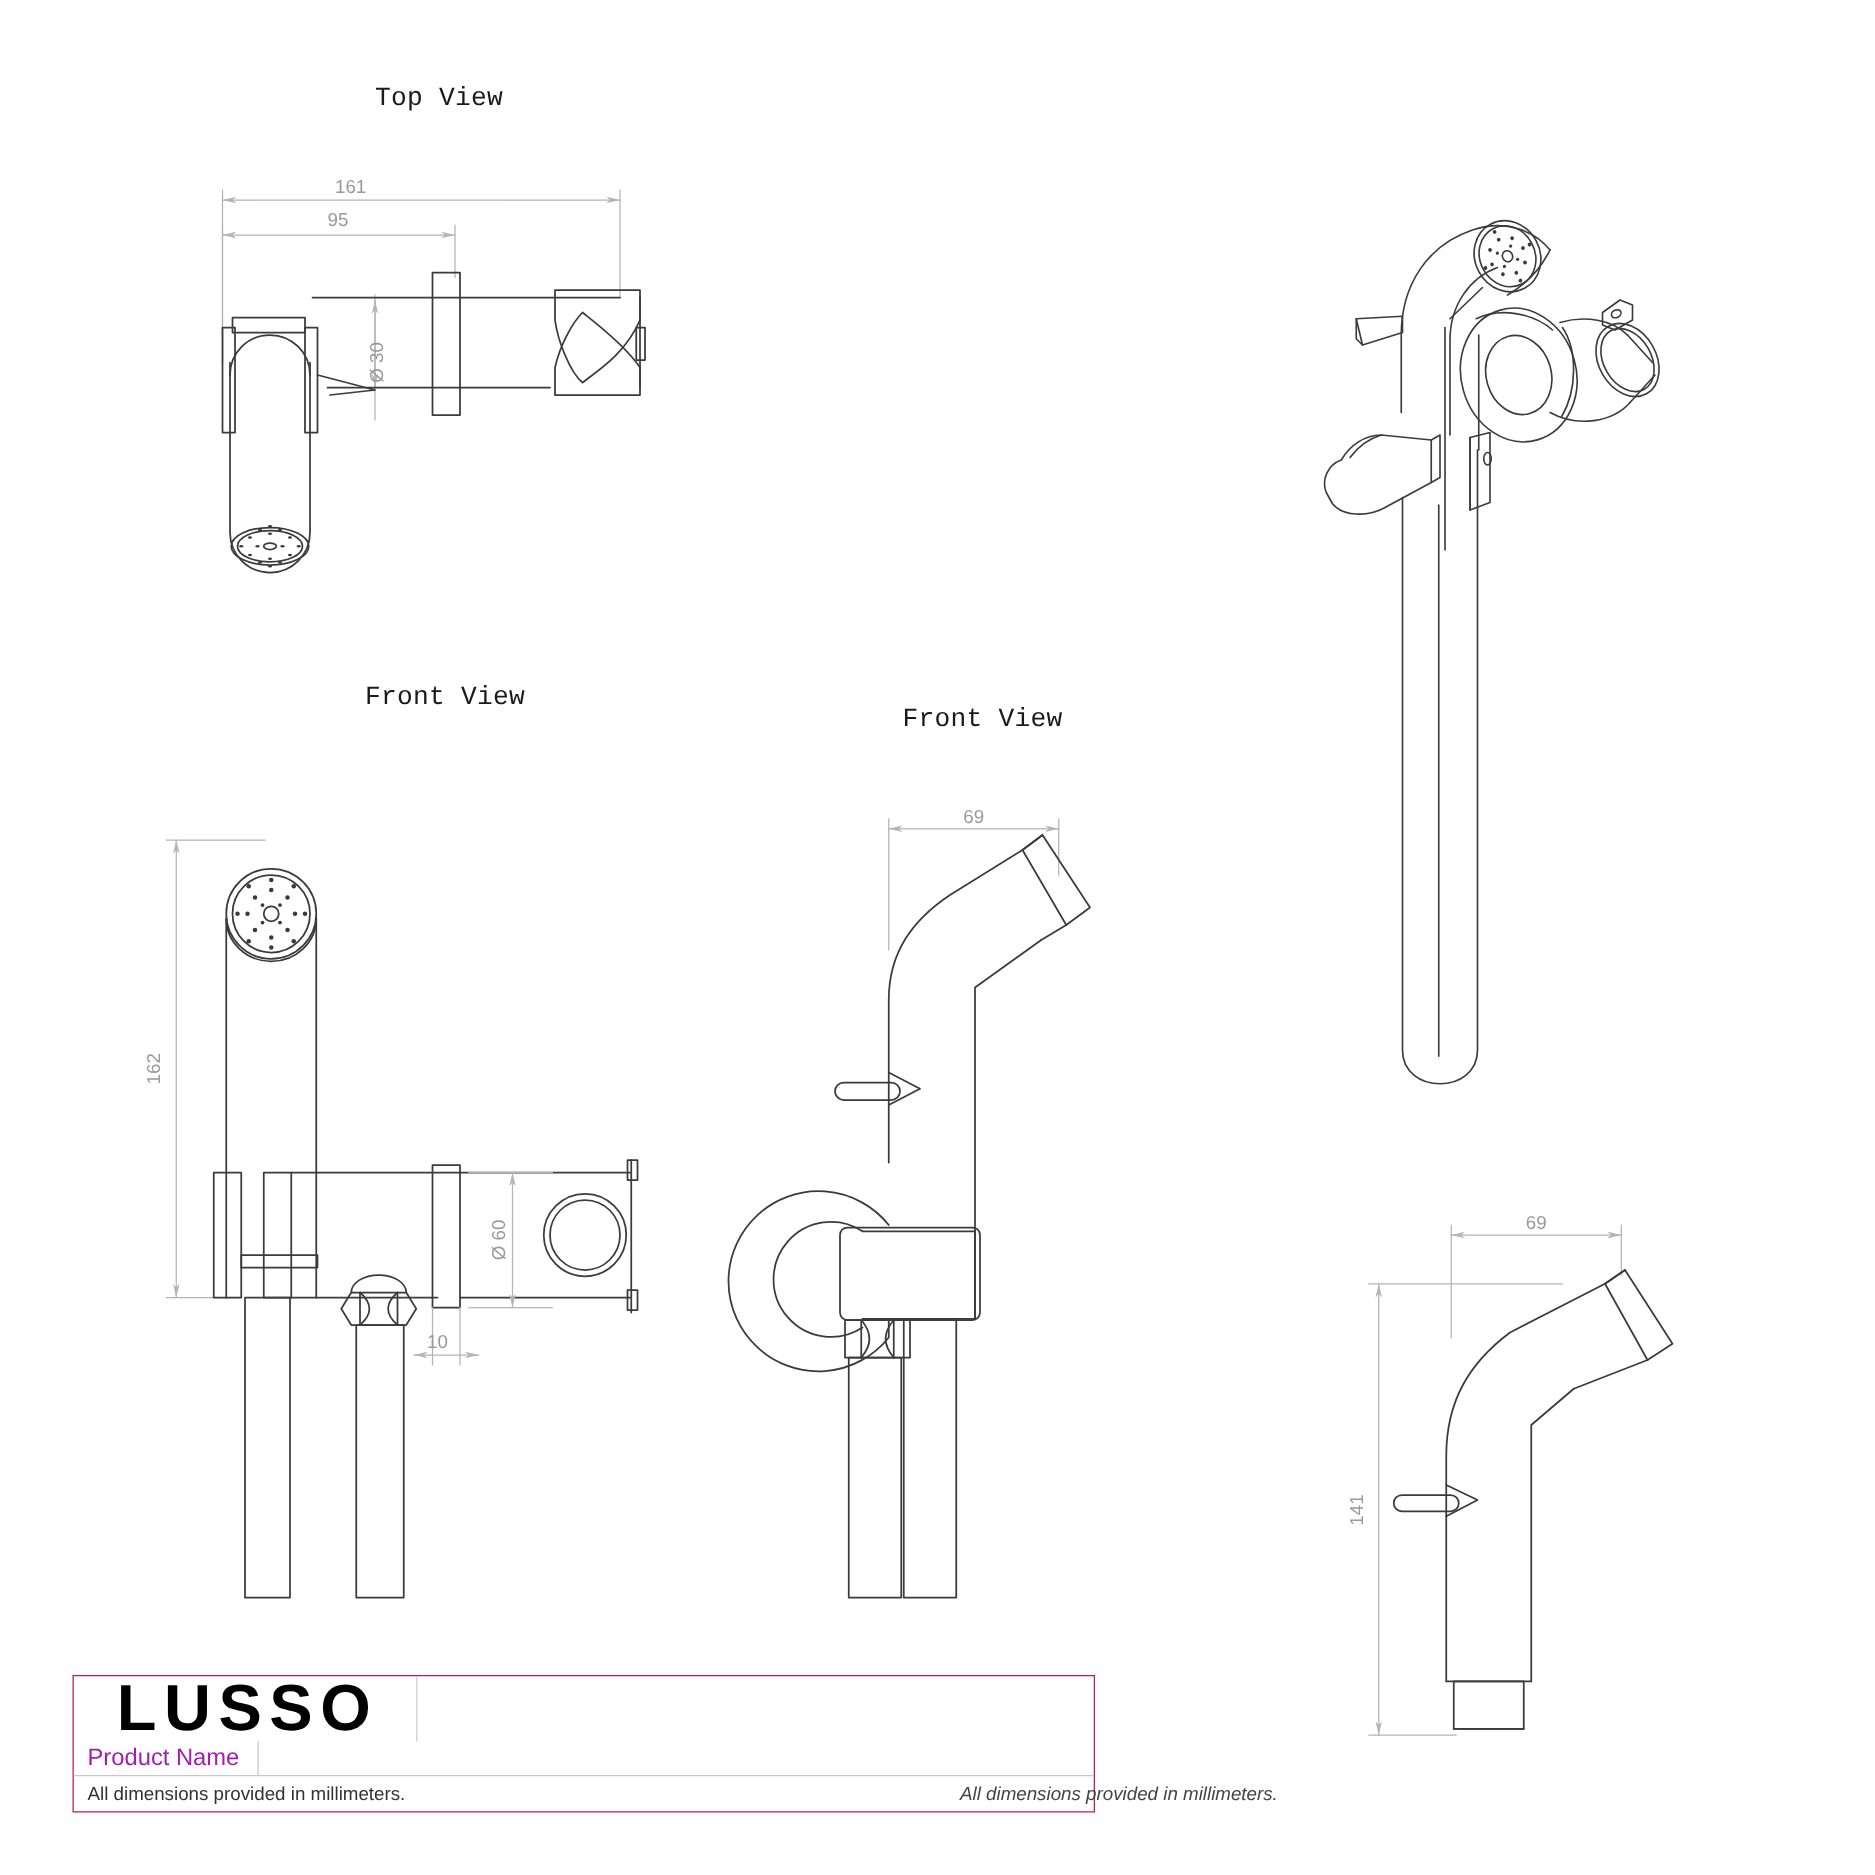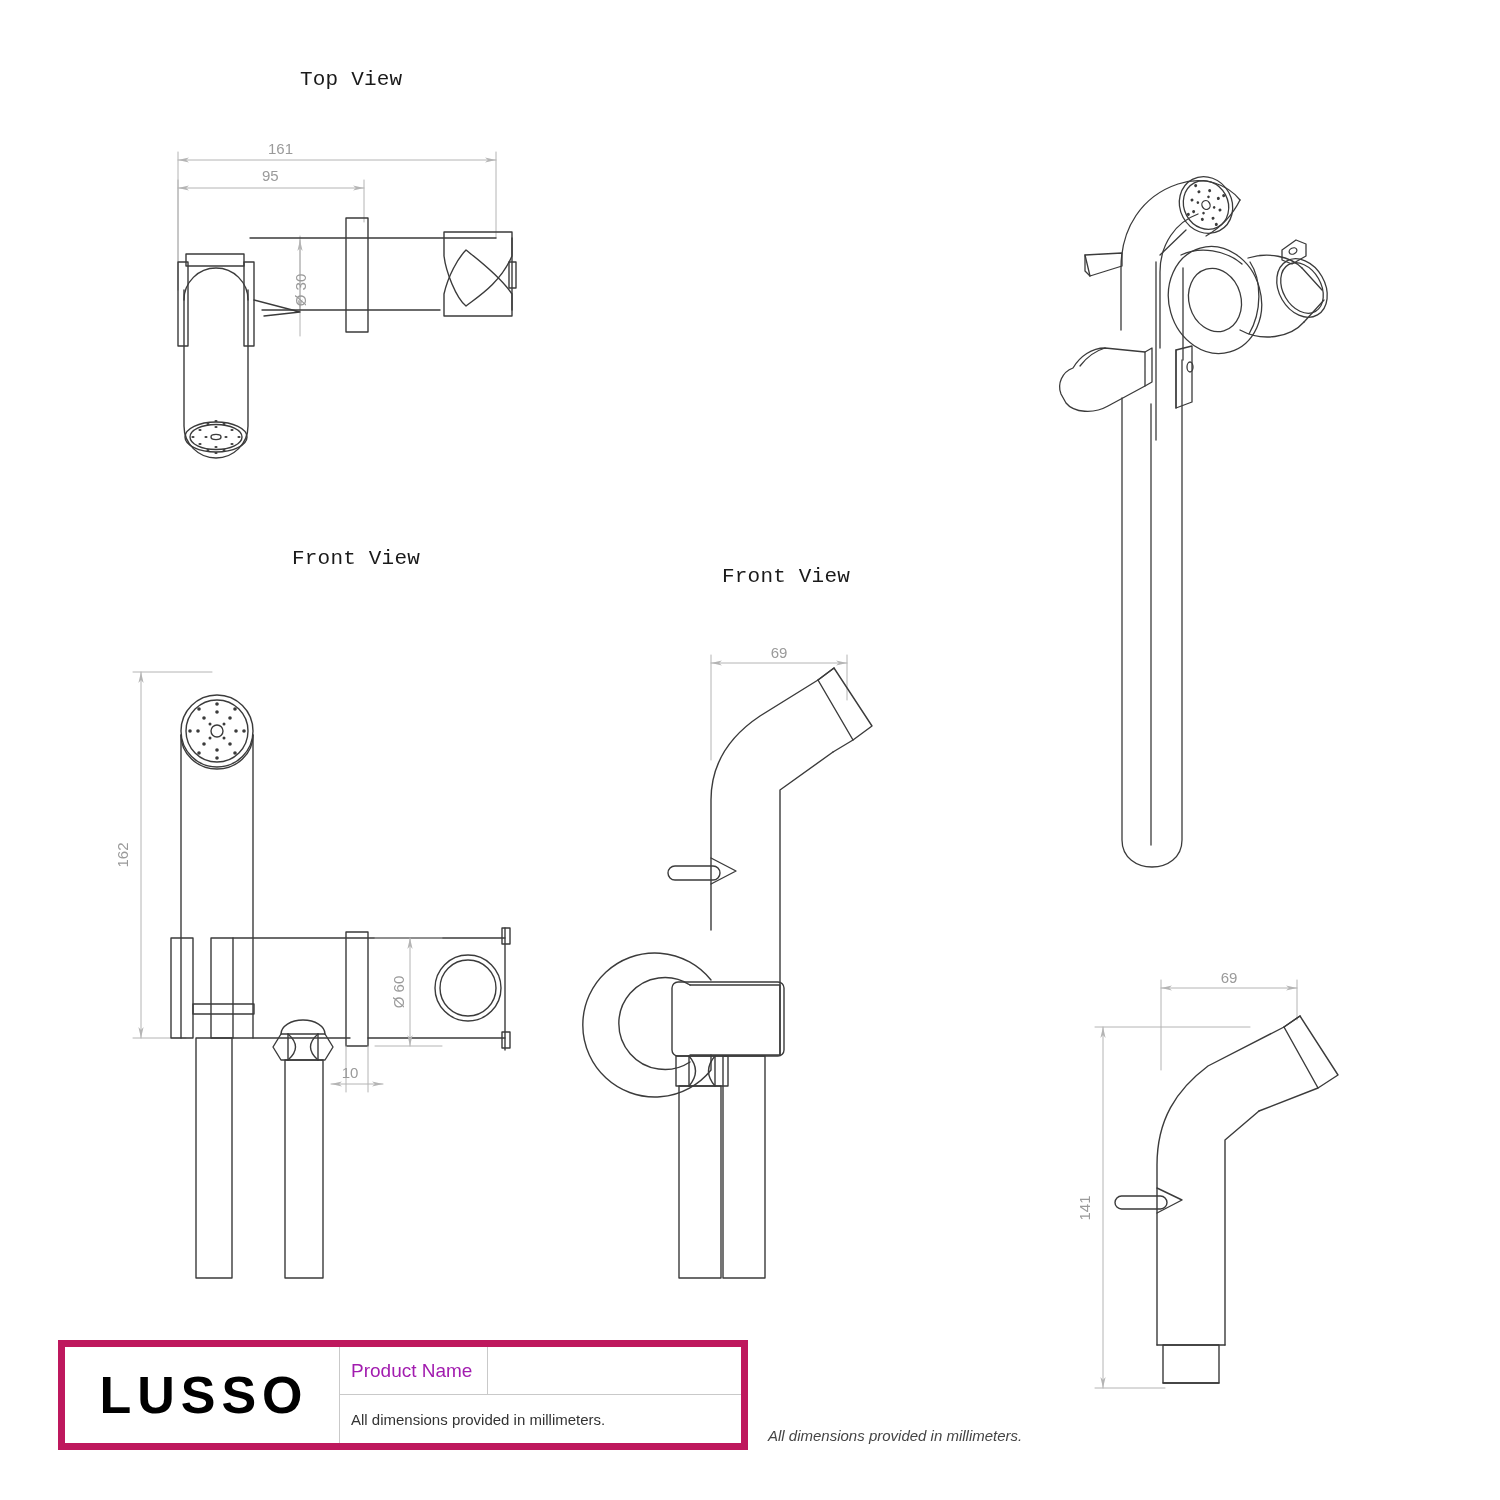--- a/index.html
+++ b/index.html
@@ -30,25 +30,26 @@
   }
   #title-top      { left: 300px; top: 68px; }
   #title-front    { left: 292px; top: 547px; }
   #title-side     { left: 722px; top: 565px; }
 
   
   #title-block {
     position: absolute;
     left: 58px;
     top: 1340px;
-    width: 690px;
+    width: 818px;
     height: 110px;
-    border: 7px solid #be185d;
-    box-sizing: border-box;
-    display: flex;
+    border: 1px solid #be185d;
+    box-sizing: border-box;
+    display: flex;
+    flex-direction: column;
   }
   #logo-cell {
     width: 275px;
     border-right: 1px solid #c9c9c9;
     display: flex;
     align-items: center;
     justify-content: center;
     box-sizing: border-box;
   }
   #logo-text {

